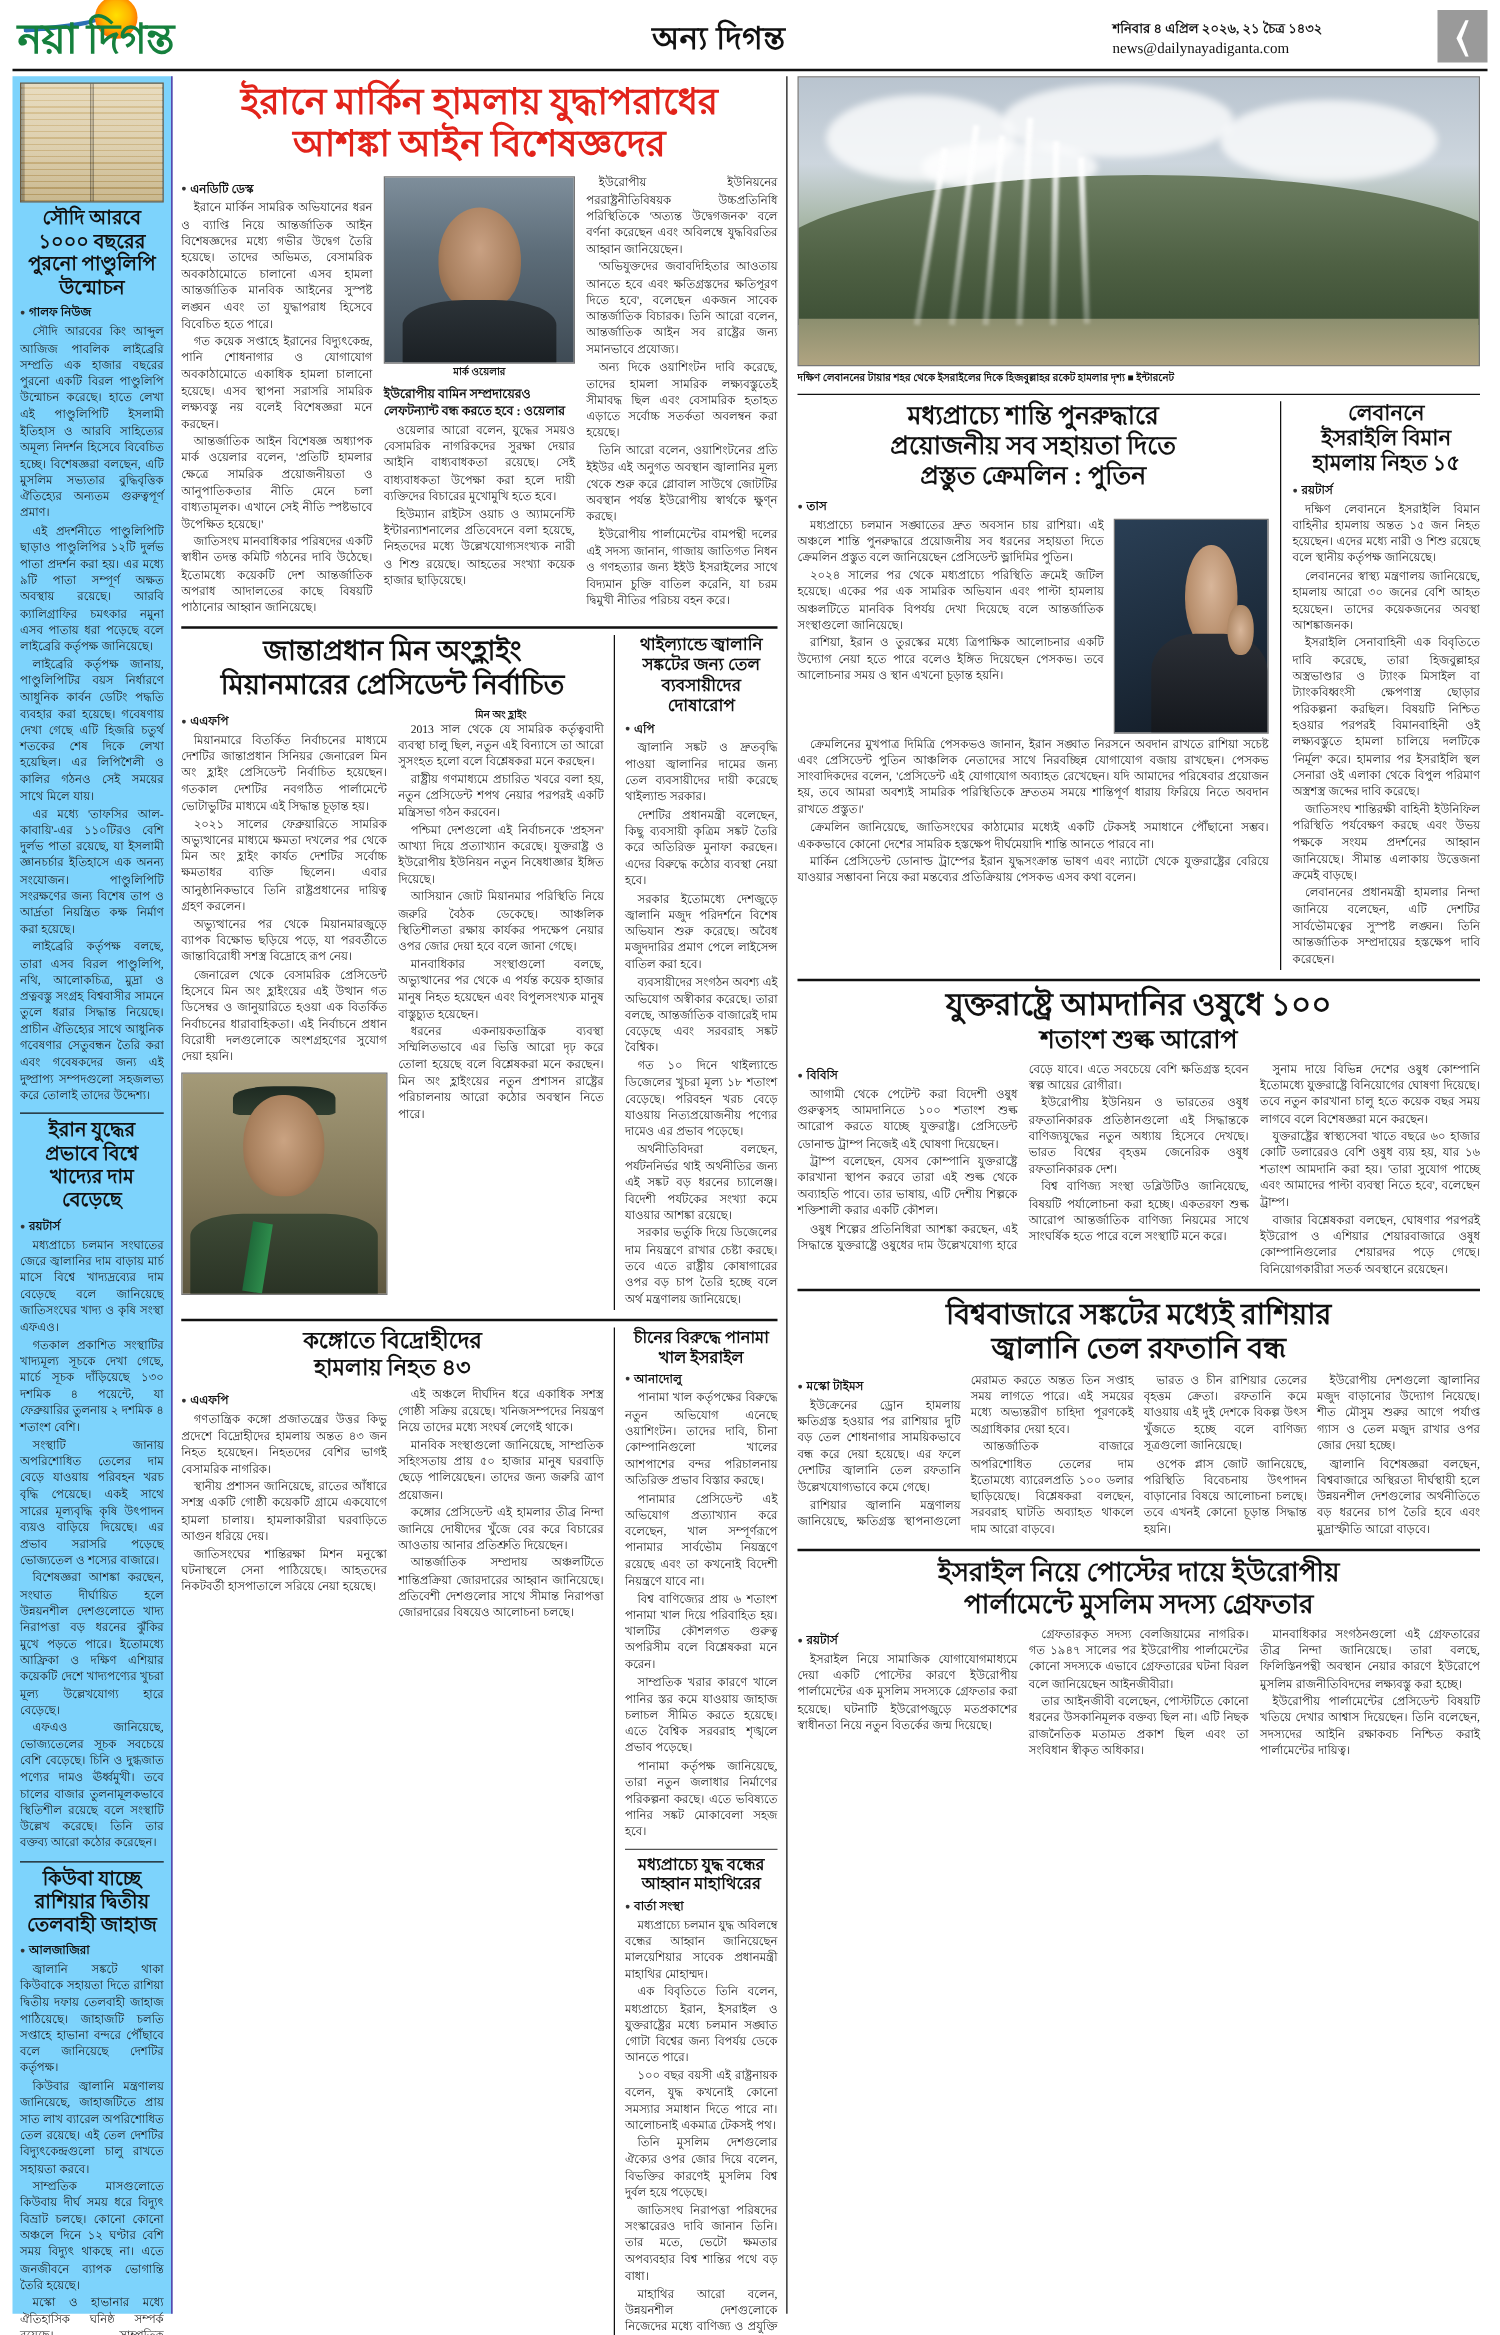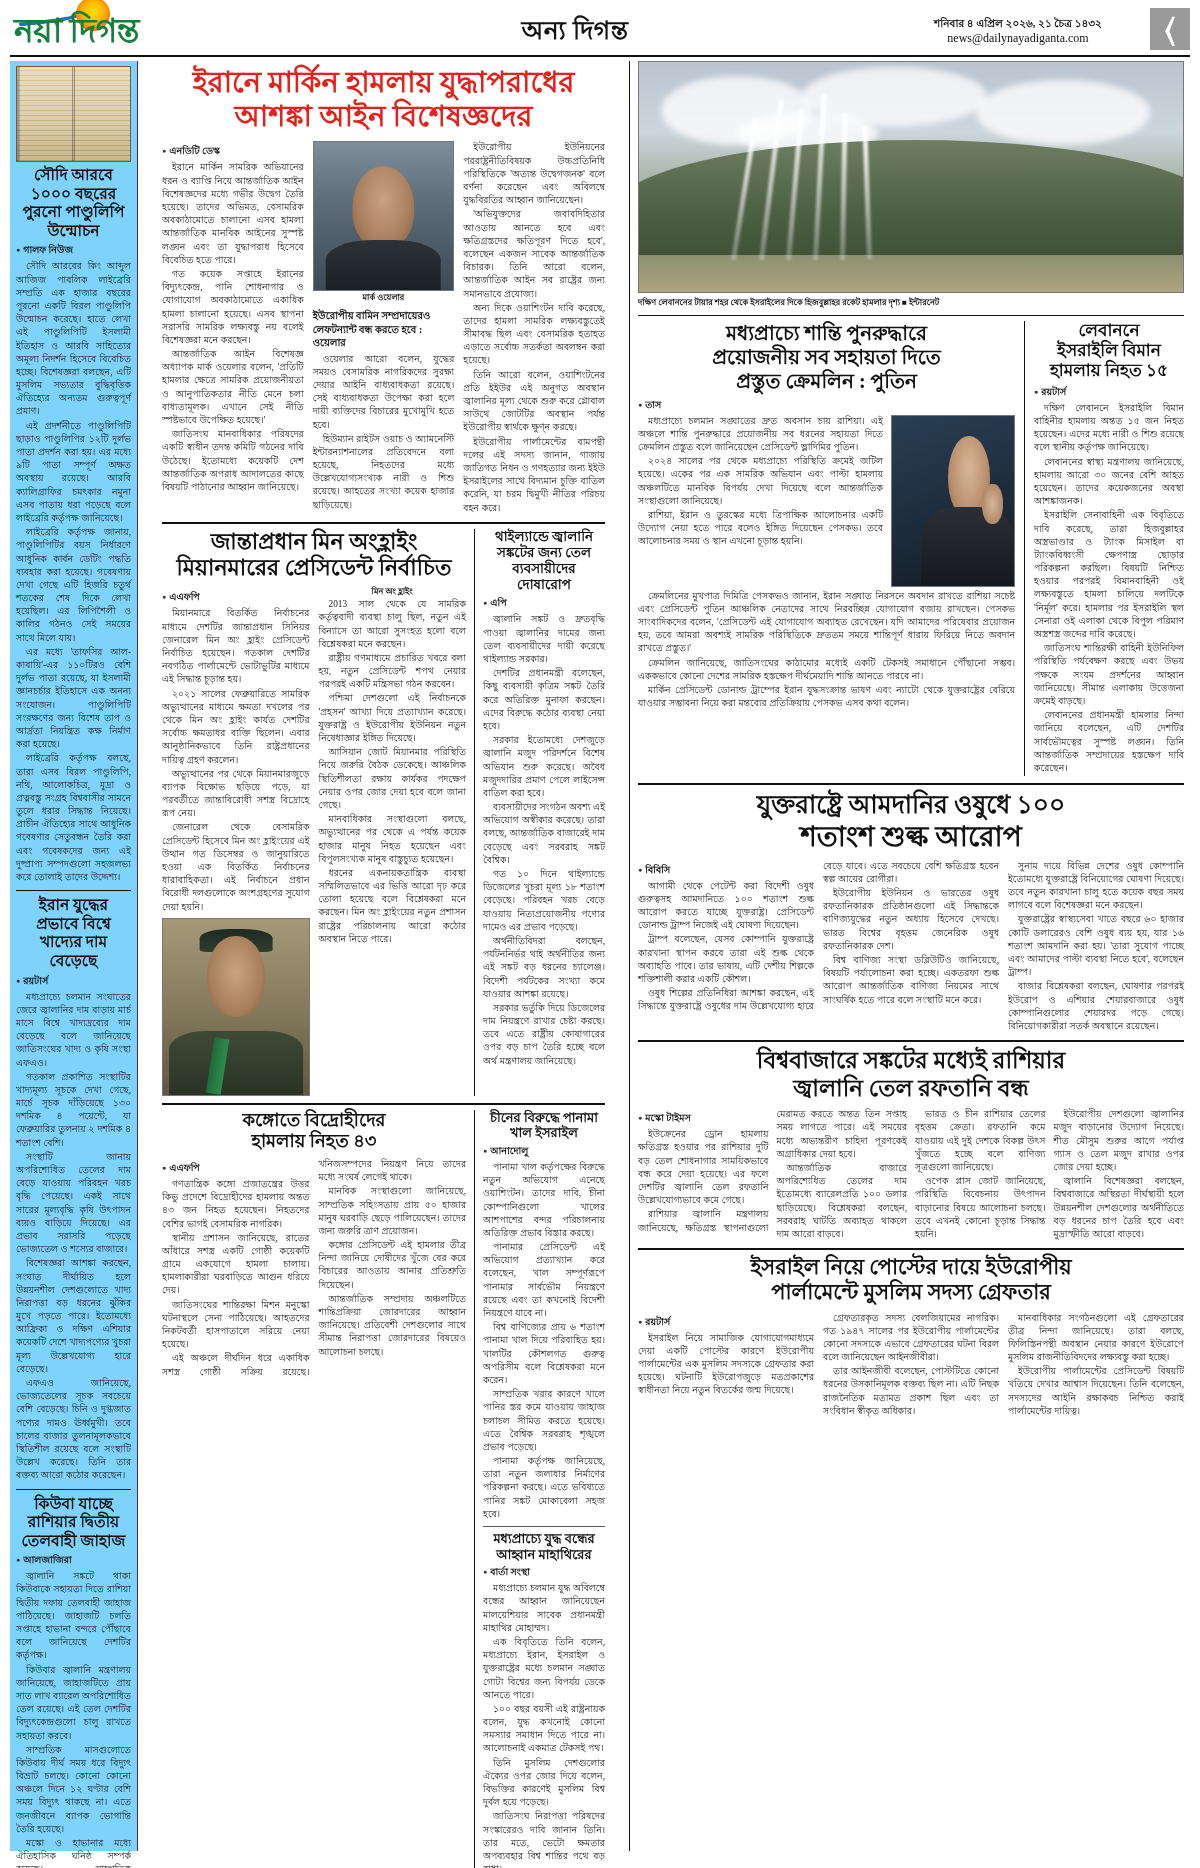--- a/index.html
+++ b/index.html
@@ -26,34 +26,34 @@
   }
   .logo-text {
     position: relative; z-index: 3; font-family: "Liberation Serif", serif;
     font-size: 33px; font-weight: bold; letter-spacing: -0.5px; color: #15803d;
     padding-left: 4px; margin-top: 8px; white-space: nowrap;
   }
   .masthead-center {
     flex: 1; text-align: center; font-size: 25px; font-weight: bold; color: #111;
     letter-spacing: 0.5px; padding-top: 6px;
   }
-  .masthead-right { width: 300px; text-align: center; padding-right: 44px; padding-top: 6px; }
+  .masthead-right { width: 300px; text-align: left; padding-right: 44px; padding-top: 6px; }
   .masthead-date { font-size: 10.5px; font-weight: bold; color: #111; line-height: 1.35; white-space: nowrap; }
   .masthead-mail { font-size: 12px; color: #111; line-height: 1.3; white-space: nowrap; }
   .nd-badge {
     position: absolute; right: 0; top: 2px; width: 40px; height: 42px;
     background: #9a9a9a; color: #ffffff; display: flex; align-items: center; justify-content: center;
     font-size: 30px; font-weight: bold; font-family: "Liberation Serif", serif;
   }
   .rule-thick { border-top: 2.5px solid #111; margin-top: 3px; }
 
   
   .body-grid { display: flex; gap: 0; margin-top: 4px; height: 1790px; }
   .col-left   { width: 128px; background: #7dd3fc; padding: 5px 6px 0 6px; border-right: 1px solid #4c1d95; }
-  .col-mid    { width: 492px; padding: 0 24px; border-right: 1px solid #111; }
+  .col-mid    { width: 492px; padding: 0 7px; border-right: 1px solid #111; }
   .col-right  { width: 560px; padding: 0 6px 0 8px; }
 
   
   .hl-red {
     color: #e2231a; font-weight: bold; text-align: center; line-height: 1.18;
     font-family: "Liberation Serif", serif;
   }
   .hl-blk { color: #111; font-weight: bold; text-align: center; line-height: 1.2; }
   .byline { font-size: 9.5px; font-weight: bold; color: #111; margin: 3px 0 2px 0; }
   .byline::before {
@@ -416,21 +416,21 @@
           <p class="body">ইসরাইলি সেনাবাহিনী এক বিবৃতিতে দাবি করেছে, তারা হিজবুল্লাহর অস্ত্রভাণ্ডার ও ট্যাংক মিসাইল বা ট্যাংকবিধ্বংসী ক্ষেপণাস্ত্র ছোড়ার পরিকল্পনা করছিল। বিষয়টি নিশ্চিত হওয়ার পরপরই বিমানবাহিনী ওই লক্ষ্যবস্তুতে হামলা চালিয়ে দলটিকে 'নির্মূল' করে। হামলার পর ইসরাইলি স্থল সেনারা ওই এলাকা থেকে বিপুল পরিমাণ অস্ত্রশস্ত্র জব্দের দাবি করেছে।</p>
           <p class="body">জাতিসংঘ শান্তিরক্ষী বাহিনী ইউনিফিল পরিস্থিতি পর্যবেক্ষণ করছে এবং উভয় পক্ষকে সংযম প্রদর্শনের আহ্বান জানিয়েছে। সীমান্ত এলাকায় উত্তেজনা ক্রমেই বাড়ছে।</p>
           <p class="body">লেবাননের প্রধানমন্ত্রী হামলার নিন্দা জানিয়ে বলেছেন, এটি দেশটির সার্বভৌমত্বের সুস্পষ্ট লঙ্ঘন। তিনি আন্তর্জাতিক সম্প্রদায়ের হস্তক্ষেপ দাবি করেছেন।</p>
         </div>
       </div>
 
       <div class="sep-dbl"></div>
 
       <div>
         <div class="hl-blk" style="font-size:25px">যুক্তরাষ্ট্রে আমদানির ওষুধে ১০০</div>
-        <div class="hl-blk" style="font-size:28px">শতাংশ শুল্ক আরোপ</div>
+        <div class="hl-blk" style="font-size:20px">শতাংশ শুল্ক আরোপ</div>
         <div class="cols3" style="margin-top:6px">
           <div class="byline">বিবিসি</div>
           <p class="body">আগামী থেকে পেটেন্ট করা বিদেশী ওষুধ গুরুত্বসহ আমদানিতে ১০০ শতাংশ শুল্ক আরোপ করতে যাচ্ছে যুক্তরাষ্ট্র। প্রেসিডেন্ট ডোনাল্ড ট্রাম্প নিজেই এই ঘোষণা দিয়েছেন।</p>
           <p class="body">ট্রাম্প বলেছেন, যেসব কোম্পানি যুক্তরাষ্ট্রে কারখানা স্থাপন করবে তারা এই শুল্ক থেকে অব্যাহতি পাবে। তার ভাষায়, এটি দেশীয় শিল্পকে শক্তিশালী করার একটি কৌশল।</p>
           <p class="body">ওষুধ শিল্পের প্রতিনিধিরা আশঙ্কা করছেন, এই সিদ্ধান্তে যুক্তরাষ্ট্রে ওষুধের দাম উল্লেখযোগ্য হারে বেড়ে যাবে। এতে সবচেয়ে বেশি ক্ষতিগ্রস্ত হবেন স্বল্প আয়ের রোগীরা।</p>
           <p class="body">ইউরোপীয় ইউনিয়ন ও ভারতের ওষুধ রফতানিকারক প্রতিষ্ঠানগুলো এই সিদ্ধান্তকে বাণিজ্যযুদ্ধের নতুন অধ্যায় হিসেবে দেখছে। ভারত বিশ্বের বৃহত্তম জেনেরিক ওষুধ রফতানিকারক দেশ।</p>
           <p class="body">বিশ্ব বাণিজ্য সংস্থা ডব্লিউটিও জানিয়েছে, বিষয়টি পর্যালোচনা করা হচ্ছে। একতরফা শুল্ক আরোপ আন্তর্জাতিক বাণিজ্য নিয়মের সাথে সাংঘর্ষিক হতে পারে বলে সংস্থাটি মনে করে।</p>
           <p class="body">সুনাম দায়ে বিভিন্ন দেশের ওষুধ কোম্পানি ইতোমধ্যে যুক্তরাষ্ট্রে বিনিয়োগের ঘোষণা দিয়েছে। তবে নতুন কারখানা চালু হতে কয়েক বছর সময় লাগবে বলে বিশেষজ্ঞরা মনে করছেন।</p>
           <p class="body">যুক্তরাষ্ট্রের স্বাস্থ্যসেবা খাতে বছরে ৬০ হাজার কোটি ডলারেরও বেশি ওষুধ ব্যয় হয়, যার ১৬ শতাংশ আমদানি করা হয়। 'তারা সুযোগ পাচ্ছে এবং আমাদের পাল্টা ব্যবস্থা নিতে হবে', বলেছেন ট্রাম্প।</p>
           <p class="body">বাজার বিশ্লেষকরা বলছেন, ঘোষণার পরপরই ইউরোপ ও এশিয়ার শেয়ারবাজারে ওষুধ কোম্পানিগুলোর শেয়ারদর পড়ে গেছে। বিনিয়োগকারীরা সতর্ক অবস্থানে রয়েছেন।</p>

